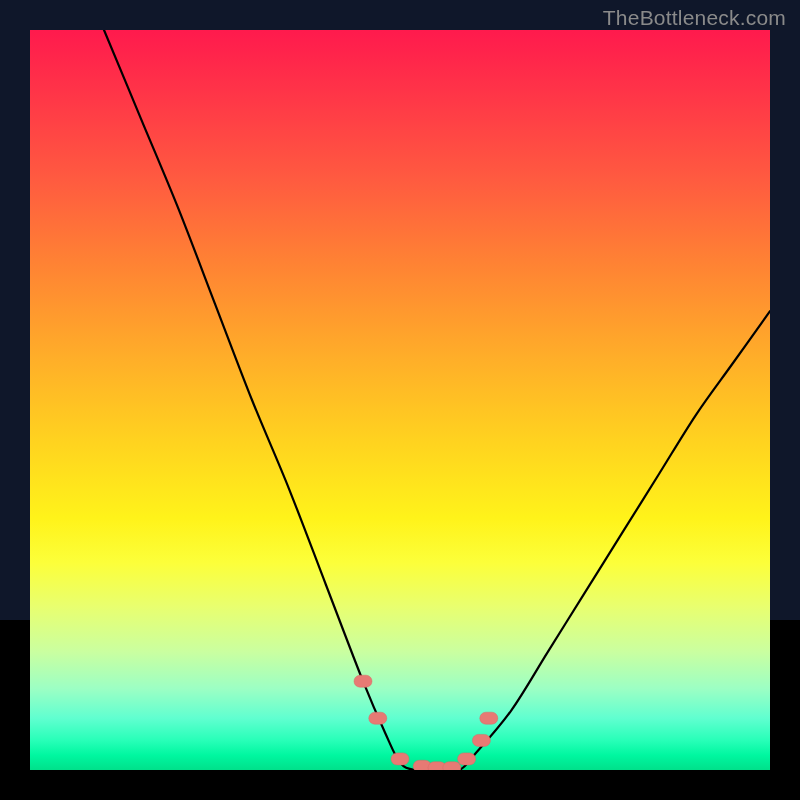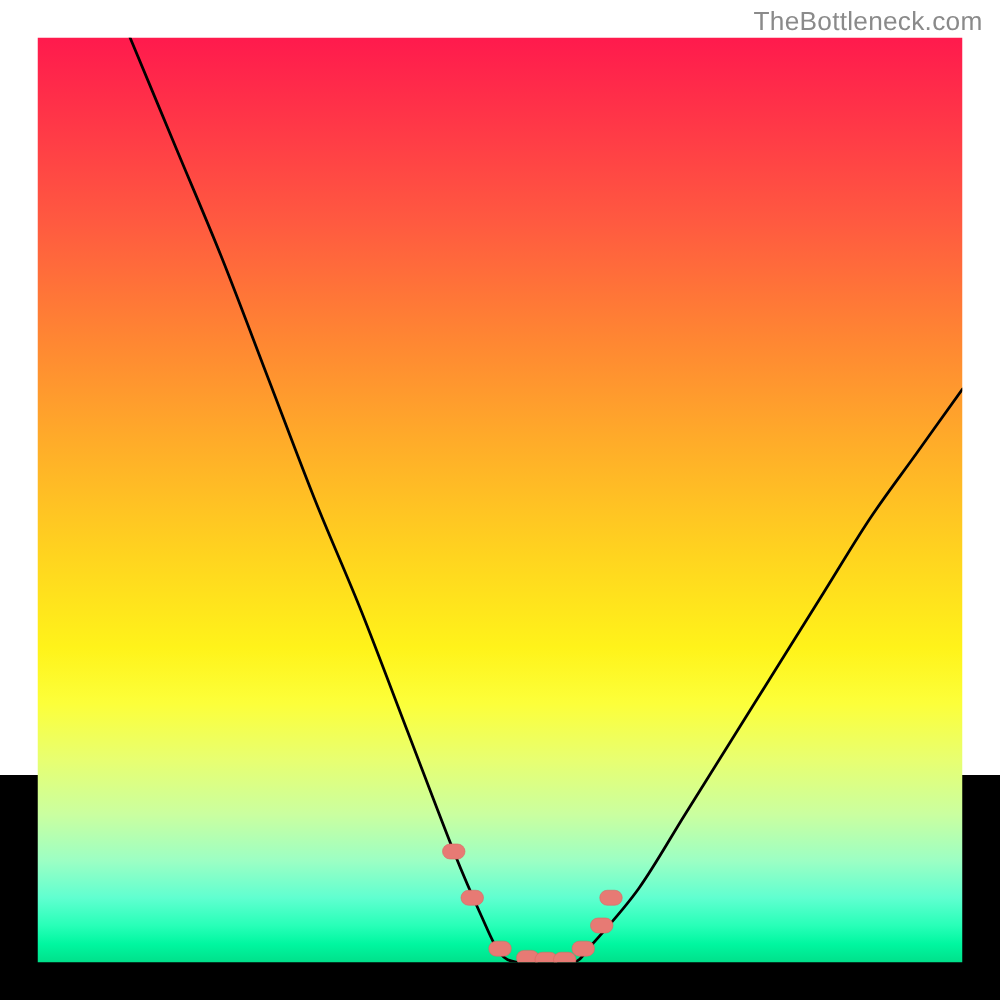--- a/index.html
+++ b/index.html
@@ -8,21 +8,21 @@
     width: 800px;
     height: 800px;
     overflow: hidden;
     background: #000;
     font-family: Arial, Helvetica, sans-serif;
   }
   .frame {
     position: relative;
     width: 800px;
     height: 620px;
-    background: #ffffff;
+    background: #0f172a;
   }
   .plot-area {
     position: absolute;
     left: 30px;
     top: 30px;
     width: 740px;
     height: 740px;
     overflow: hidden;
   }
   .gradient-bg {

